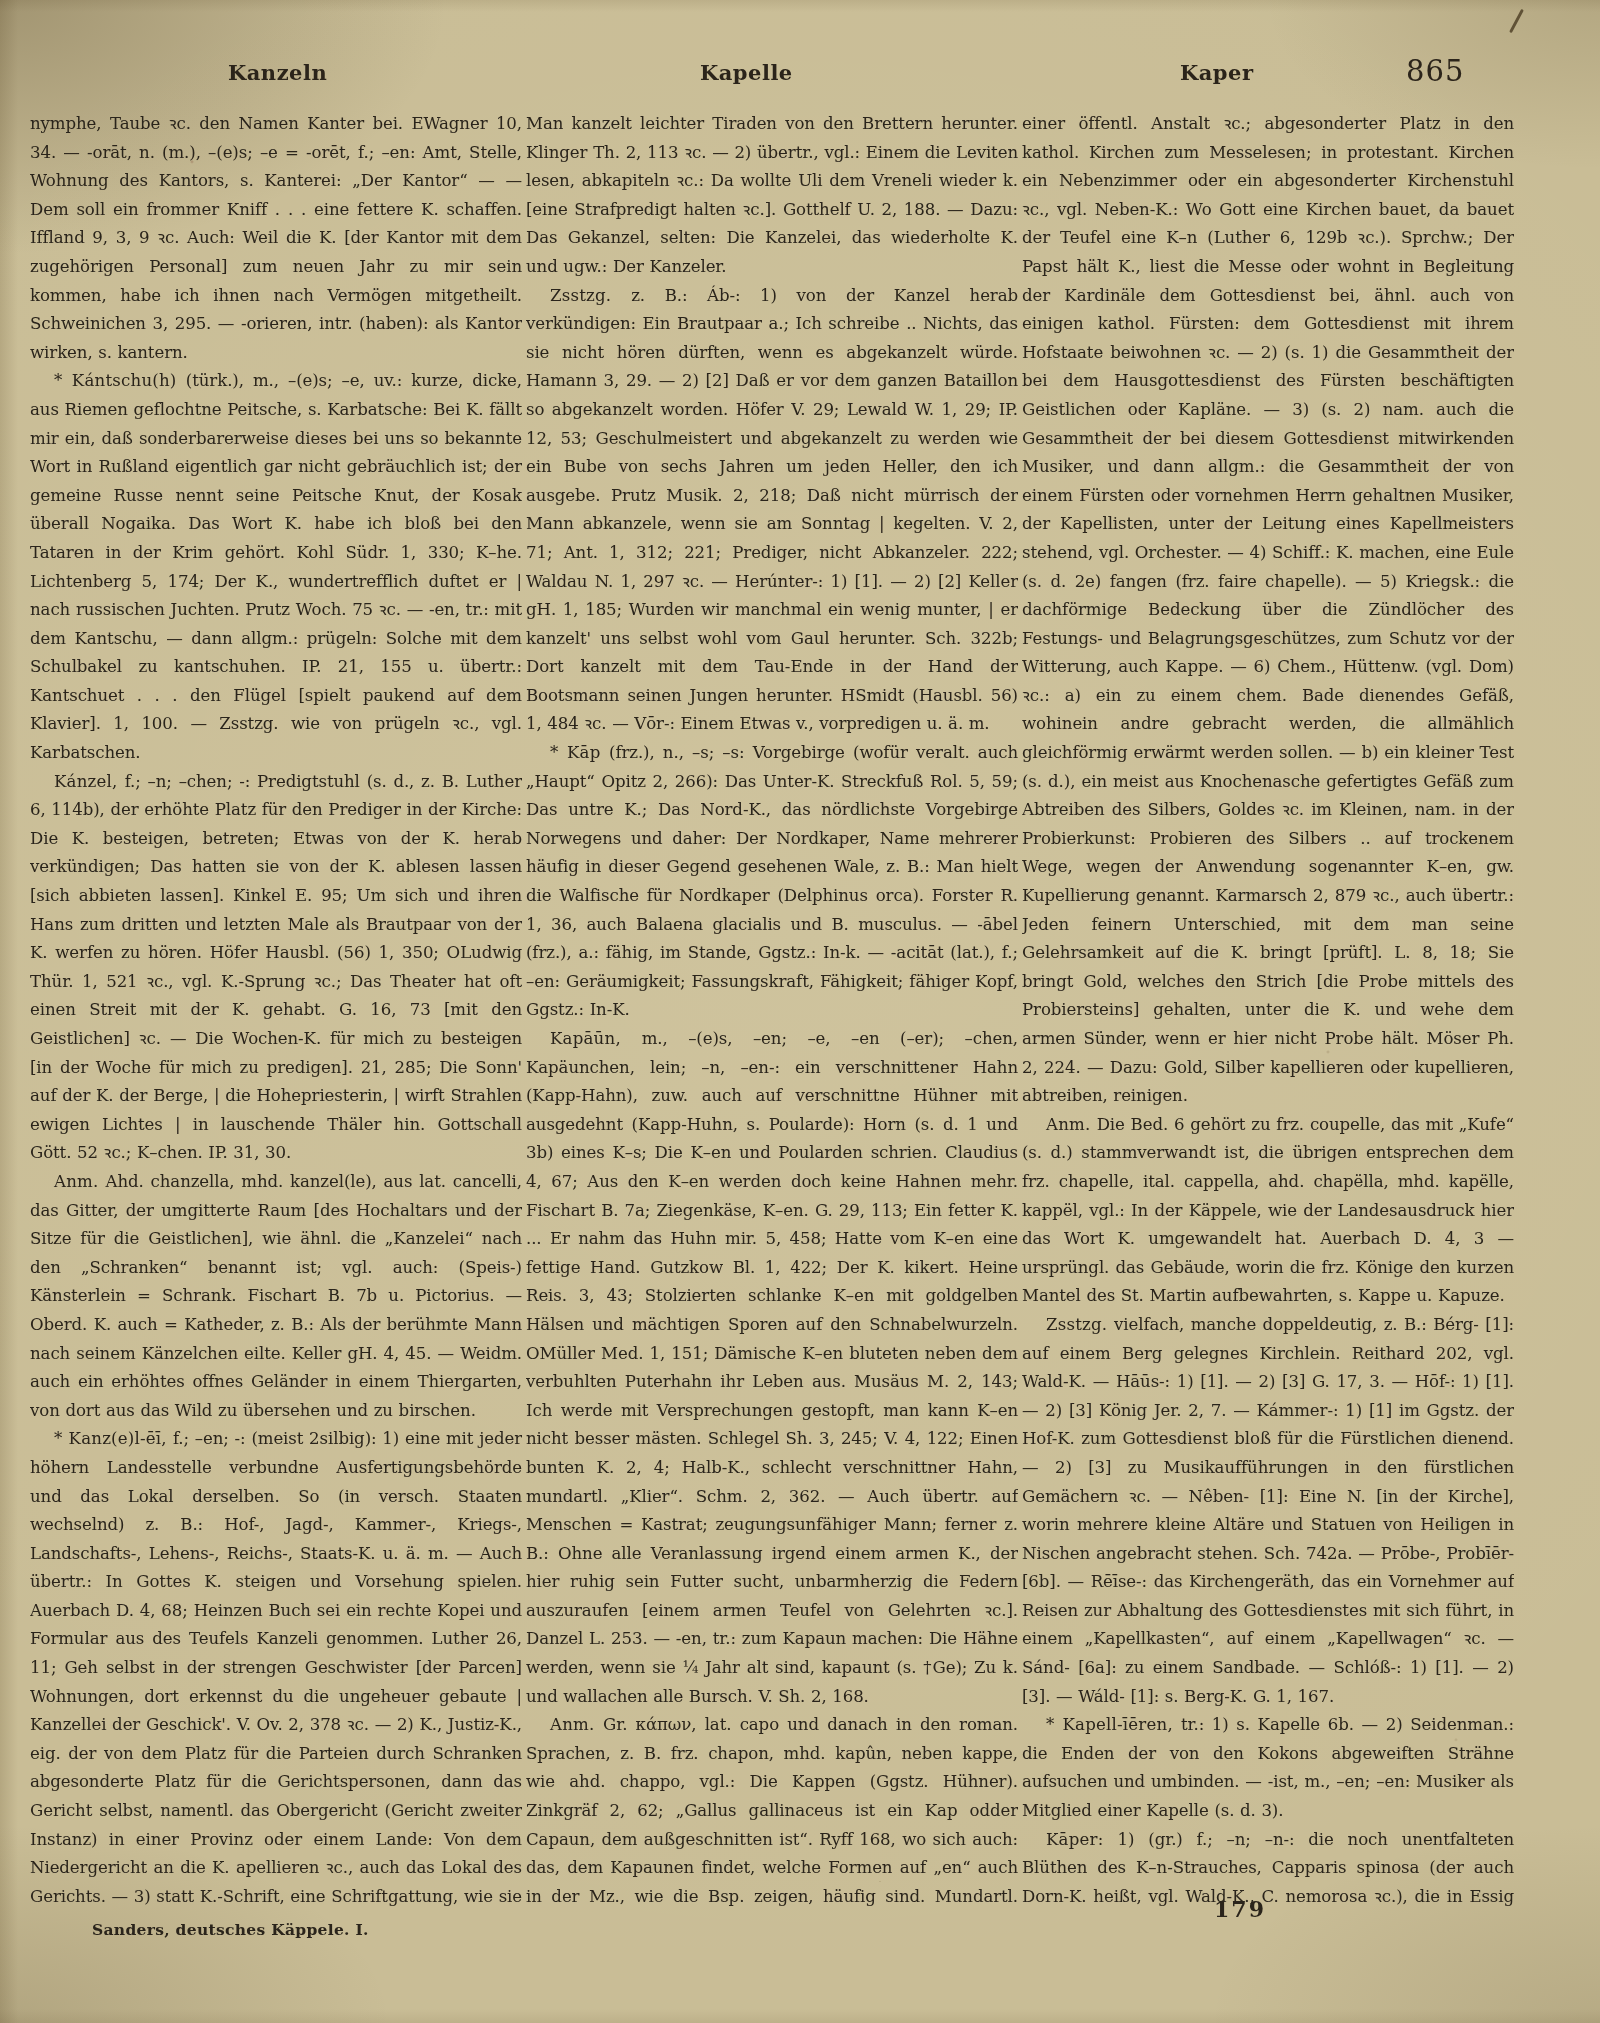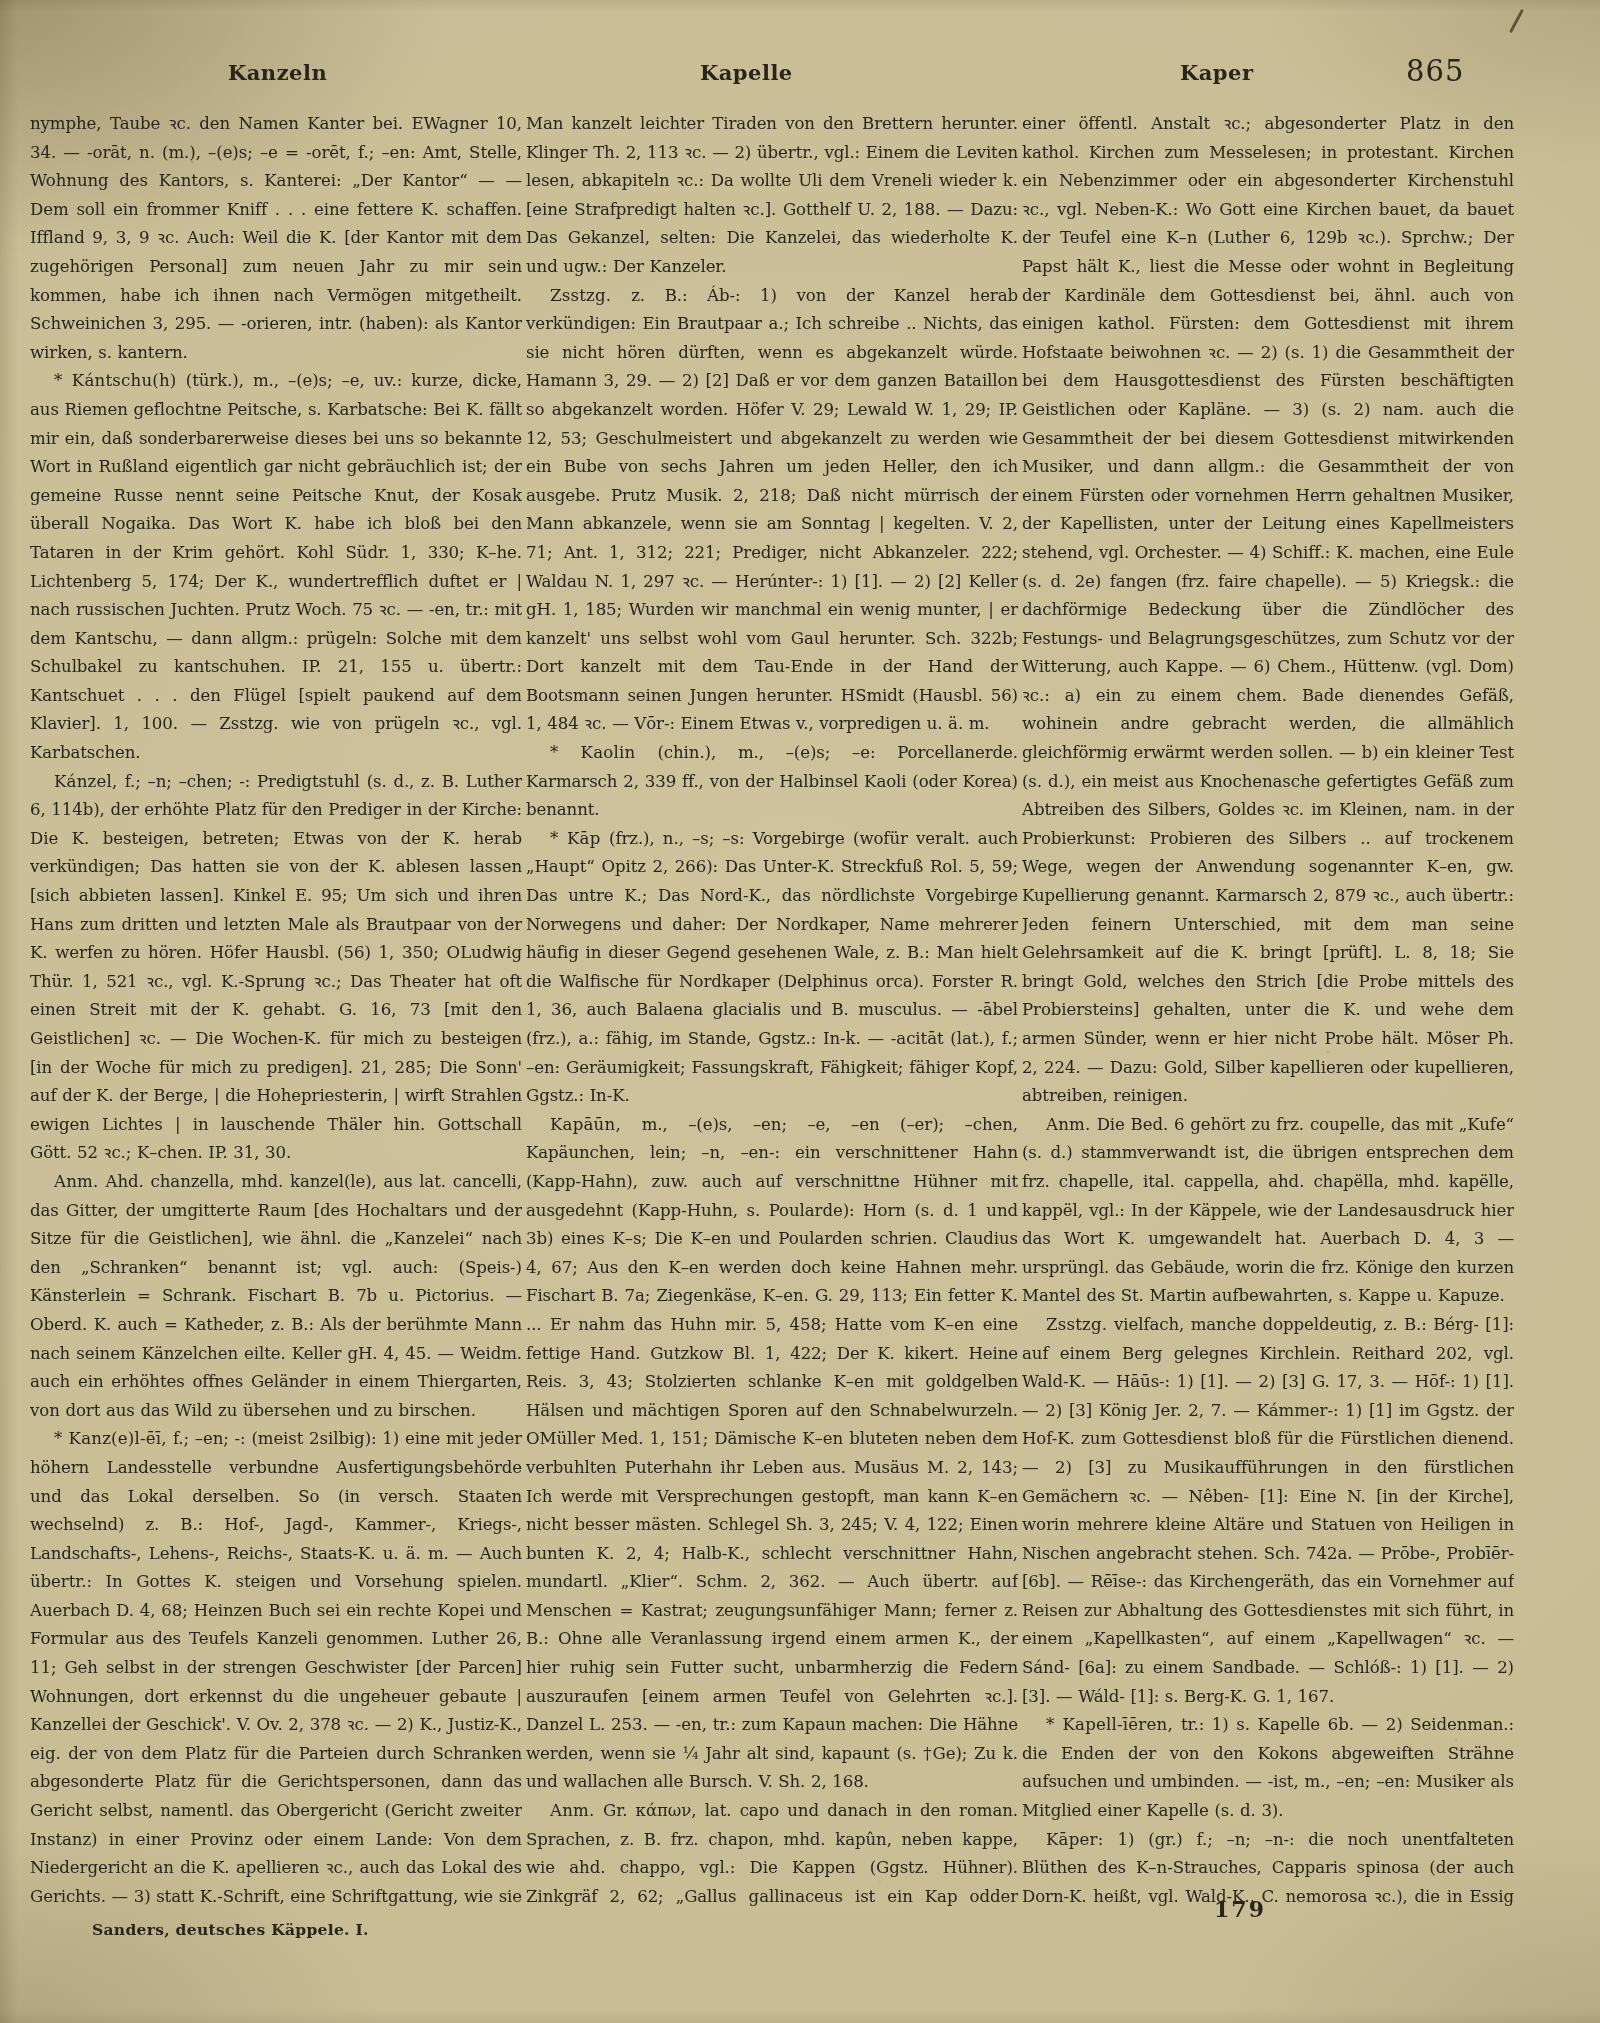--- a/index.html
+++ b/index.html
@@ -87,21 +87,20 @@
   <div class="col">
       <p class="para">nymphe, Taube ꝛc. den Namen Kanter bei. EWagner 10, 34. — -orāt, n. (m.), –(e)s; –e = -orēt, f.; –en: Amt, Stelle, Wohnung des Kantors, s. Kanterei: „Der Kantor“ — — Dem soll ein frommer Kniff . . . eine fettere K. schaffen. Iffland 9, 3, 9 ꝛc. Auch: Weil die K. [der Kantor mit dem zugehörigen Personal] zum neuen Jahr zu mir sein kommen, habe ich ihnen nach Vermögen mitgetheilt. Schweinichen 3, 295. — -orieren, intr. (haben): als Kantor wirken, s. kantern.</p>
       <p class="para ind"><b>* Kántschu(h) </b>(türk.), m., –(e)s; –e, uv.: kurze, dicke, aus Riemen geflochtne Peitsche, s. Karbatsche: Bei K. fällt mir ein, daß sonderbarerweise dieses bei uns so bekannte Wort in Rußland eigentlich gar nicht gebräuchlich ist; der gemeine Russe nennt seine Peitsche Knut, der Kosak überall Nogaika. Das Wort K. habe ich bloß bei den Tataren in der Krim gehört. Kohl Südr. 1, 330; K–he. Lichtenberg 5, 174; Der K., wundertrefflich duftet er | nach russischen Juchten. Prutz Woch. 75 ꝛc. — -en, tr.: mit dem Kantschu, — dann allgm.: prügeln: Solche mit dem Schulbakel zu kantschuhen. IP. 21, 155 u. übertr.: Kantschuet . . . den Flügel [spielt paukend auf dem Klavier]. 1, 100. — Zsstzg. wie von prügeln ꝛc., vgl. Karbatschen.</p>
       <p class="para ind"><b>Kánzel, </b>f.; –n; –chen; -: Predigtstuhl (s. d., z. B. Luther 6, 114b), der erhöhte Platz für den Prediger in der Kirche: Die K. besteigen, betreten; Etwas von der K. herab verkündigen; Das hatten sie von der K. ablesen lassen [sich abbieten lassen]. Kinkel E. 95; Um sich und ihren Hans zum dritten und letzten Male als Brautpaar von der K. werfen zu hören. Höfer Hausbl. (56) 1, 350; OLudwig Thür. 1, 521 ꝛc., vgl. K.-Sprung ꝛc.; Das Theater hat oft einen Streit mit der K. gehabt. G. 16, 73 [mit den Geistlichen] ꝛc. — Die Wochen-K. für mich zu besteigen [in der Woche für mich zu predigen]. 21, 285; Die Sonn' auf der K. der Berge, | die Hohepriesterin, | wirft Strahlen ewigen Lichtes | in lauschende Thäler hin. Gottschall Gött. 52 ꝛc.; K–chen. IP. 31, 30.</p>
       <p class="para ind"><b>Anm. </b>Ahd. chanzella, mhd. kanzel(le), aus lat. cancelli, das Gitter, der umgitterte Raum [des Hochaltars und der Sitze für die Geistlichen], wie ähnl. die „Kanzelei“ nach den „Schranken“ benannt ist; vgl. auch: (Speis-) Känsterlein = Schrank. Fischart B. 7b u. Pictorius. — Oberd. K. auch = Katheder, z. B.: Als der berühmte Mann nach seinem Känzelchen eilte. Keller gH. 4, 45. — Weidm. auch ein erhöhtes offnes Geländer in einem Thiergarten, von dort aus das Wild zu übersehen und zu birschen.</p>
       <p class="para ind"><b>* Kanz(e)l-ēī, </b>f.; –en; -: (meist 2silbig): 1) eine mit jeder höhern Landesstelle verbundne Ausfertigungsbehörde und das Lokal derselben. So (in versch. Staaten wechselnd) z. B.: Hof-, Jagd-, Kammer-, Kriegs-, Landschafts-, Lehens-, Reichs-, Staats-K. u. ä. m. — Auch übertr.: In Gottes K. steigen und Vorsehung spielen. Auerbach D. 4, 68; Heinzen Buch sei ein rechte Kopei und Formular aus des Teufels Kanzeli genommen. Luther 26, 11; Geh selbst in der strengen Geschwister [der Parcen] Wohnungen, dort erkennst du die ungeheuer gebaute | Kanzellei der Geschick'. V. Ov. 2, 378 ꝛc. — 2) K., Justiz-K., eig. der von dem Platz für die Parteien durch Schranken abgesonderte Platz für die Gerichtspersonen, dann das Gericht selbst, namentl. das Obergericht (Gericht zweiter Instanz) in einer Provinz oder einem Lande: Von dem Niedergericht an die K. apellieren ꝛc., auch das Lokal des Gerichts. — 3) statt K.-Schrift, eine Schriftgattung, wie sie in den K–en früher üblich war und theilweise noch ist, ähnlich der Fraktur. Franke Kat. 37 ꝛc. — 4) s. Kanzeln. — -er, m., –s; uv.: der Vorgesetzte einer Kanzelei (s. d. 1), eine in versch. Ländern und zu versch. Zeiten versch. Würde von hohem Range: Die goldne Kette . ., gieb sie dem Kanzler, den du hast | und laß ihn noch die goldne Last | zu andern Lasten tragen. G. 1, 139. — So z. B.: Erb-, Erz- (vgl. Erzamt), Groß-, Hof-, Kron-, Ordens-, Reichs-, Staats-Kanzler u. ä. m. — Veralt. Nbnf. nach dem lat. cancellarius: Die kursächsischen Kanzlare. Alexis H. 2, 3, 89 ff. — -ist, m., –en; -en: Kanzleischreiber. L. 7, 67 ꝛc.</p>
     </div>
   <div class="col">
       <p class="para">Man kanzelt leichter Tiraden von den Brettern herunter. Klinger Th. 2, 113 ꝛc. — 2) übertr., vgl.: Einem die Leviten lesen, abkapiteln ꝛc.: Da wollte Uli dem Vreneli wieder k. [eine Strafpredigt halten ꝛc.]. Gotthelf U. 2, 188. — Dazu: Das Gekanzel, selten: Die Kanzelei, das wiederholte K. und ugw.: Der Kanzeler.</p>
       <p class="para ind"><b>Zsstzg. </b>z. B.: Áb-: 1) von der Kanzel herab verkündigen: Ein Brautpaar a.; Ich schreibe .. Nichts, das sie nicht hören dürften, wenn es abgekanzelt würde. Hamann 3, 29. — 2) [2] Daß er vor dem ganzen Bataillon so abgekanzelt worden. Höfer V. 29; Lewald W. 1, 29; IP. 12, 53; Geschulmeistert und abgekanzelt zu werden wie ein Bube von sechs Jahren um jeden Heller, den ich ausgebe. Prutz Musik. 2, 218; Daß nicht mürrisch der Mann abkanzele, wenn sie am Sonntag | kegelten. V. 2, 71; Ant. 1, 312; 221; Prediger, nicht Abkanzeler. 222; Waldau N. 1, 297 ꝛc. — Herúnter-: 1) [1]. — 2) [2] Keller gH. 1, 185; Wurden wir manchmal ein wenig munter, | er kanzelt' uns selbst wohl vom Gaul herunter. Sch. 322b; Dort kanzelt mit dem Tau-Ende in der Hand der Bootsmann seinen Jungen herunter. HSmidt (Hausbl. 56) 1, 484 ꝛc. — Vōr-: Einem Etwas v., vorpredigen u. ä. m.</p>
-      <p class="para ind"><b>* Kaolin </b>(chin.), m., –(e)s; –e: Porcellanerde. Karmarsch 2, 339 ff., von der Halbinsel Kaoli (oder Korea) benannt.</p>
       <p class="para ind"><b>* Kāp </b>(frz.), n., –s; –s: Vorgebirge (wofür veralt. auch „Haupt“ Opitz 2, 266): Das Unter-K. Streckfuß Rol. 5, 59; Das untre K.; Das Nord-K., das nördlichste Vorgebirge Norwegens und daher: Der Nordkaper, Name mehrerer häufig in dieser Gegend gesehenen Wale, z. B.: Man hielt die Walfische für Nordkaper (Delphinus orca). Forster R. 1, 36, auch Balaena glacialis und B. musculus. — -ābel (frz.), a.: fähig, im Stande, Ggstz.: In-k. — -acitāt (lat.), f.; –en: Geräumigkeit; Fassungskraft, Fähigkeit; fähiger Kopf, Ggstz.: In-K.</p>
       <p class="para ind"><b>Kapāūn, </b>m., –(e)s, –en; –e, –en (–er); –chen, Kapäunchen, lein; –n, –en-: ein verschnittener Hahn (Kapp-Hahn), zuw. auch auf verschnittne Hühner mit ausgedehnt (Kapp-Huhn, s. Poularde): Horn (s. d. 1 und 3b) eines K–s; Die K–en und Poularden schrien. Claudius 4, 67; Aus den K–en werden doch keine Hahnen mehr. Fischart B. 7a; Ziegenkäse, K–en. G. 29, 113; Ein fetter K. ... Er nahm das Huhn mir. 5, 458; Hatte vom K–en eine fettige Hand. Gutzkow Bl. 1, 422; Der K. kikert. Heine Reis. 3, 43; Stolzierten schlanke K–en mit goldgelben Hälsen und mächtigen Sporen auf den Schnabelwurzeln. OMüller Med. 1, 151; Dämische K–en bluteten neben dem verbuhlten Puterhahn ihr Leben aus. Musäus M. 2, 143; Ich werde mit Versprechungen gestopft, man kann K–en nicht besser mästen. Schlegel Sh. 3, 245; V. 4, 122; Einen bunten K. 2, 4; Halb-K., schlecht verschnittner Hahn, mundartl. „Klier“. Schm. 2, 362. — Auch übertr. auf Menschen = Kastrat; zeugungsunfähiger Mann; ferner z. B.: Ohne alle Veranlassung irgend einem armen K., der hier ruhig sein Futter sucht, unbarmherzig die Federn auszuraufen [einem armen Teufel von Gelehrten ꝛc.]. Danzel L. 253. — -en, tr.: zum Kapaun machen: Die Hähne werden, wenn sie ¼ Jahr alt sind, kapaunt (s. †Ge); Zu k. und wallachen alle Bursch. V. Sh. 2, 168.</p>
       <p class="para ind"><b>Anm. </b>Gr. κάπων, lat. capo und danach in den roman. Sprachen, z. B. frz. chapon, mhd. kapûn, neben kappe, wie ahd. chappo, vgl.: Die Kappen (Ggstz. Hühner). Zinkgräf 2, 62; „Gallus gallinaceus ist ein Kap odder Capaun, dem außgeschnitten ist“. Ryff 168, wo sich auch: das, dem Kapaunen findet, welche Formen auf „en“ auch in der Mz., wie die Bsp. zeigen, häufig sind. Mundartl. dagegen: Kapauner. JohMöser Sinngedichte (Wien 1801) S. 80, vgl. Hahn. — Zu „Kap, Kappe“ gehört „kappen“ (s. d.), zunächst = kapaunen, kastrieren: Die Hähne .. hören uff zu krähen, wenn ihnen gekäppet ist. Eppendorf 148, mhd. kappen, dann allgm. — Zu „kapaunen“, ital. capponare, mundartl. „kapunnieren = kaput (s. d.) machen. Stalder ꝛc., „kaputneren“. Brem. Wörterb.</p>
     </div>
   <div class="col">
       <p class="para">einer öffentl. Anstalt ꝛc.; abgesonderter Platz in den kathol. Kirchen zum Messelesen; in protestant. Kirchen ein Nebenzimmer oder ein abgesonderter Kirchenstuhl ꝛc., vgl. Neben-K.: Wo Gott eine Kirchen bauet, da bauet der Teufel eine K–n (Luther 6, 129b ꝛc.). Sprchw.; Der Papst hält K., liest die Messe oder wohnt in Begleitung der Kardinäle dem Gottesdienst bei, ähnl. auch von einigen kathol. Fürsten: dem Gottesdienst mit ihrem Hofstaate beiwohnen ꝛc. — 2) (s. 1) die Gesammtheit der bei dem Hausgottesdienst des Fürsten beschäftigten Geistlichen oder Kapläne. — 3) (s. 2) nam. auch die Gesammtheit der bei diesem Gottesdienst mitwirkenden Musiker, und dann allgm.: die Gesammtheit der von einem Fürsten oder vornehmen Herrn gehaltnen Musiker, der Kapellisten, unter der Leitung eines Kapellmeisters stehend, vgl. Orchester. — 4) Schiff.: K. machen, eine Eule (s. d. 2e) fangen (frz. faire chapelle). — 5) Kriegsk.: die dachförmige Bedeckung über die Zündlöcher des Festungs- und Belagrungsgeschützes, zum Schutz vor der Witterung, auch Kappe. — 6) Chem., Hüttenw. (vgl. Dom) ꝛc.: a) ein zu einem chem. Bade dienendes Gefäß, wohinein andre gebracht werden, die allmählich gleichförmig erwärmt werden sollen. — b) ein kleiner Test (s. d.), ein meist aus Knochenasche gefertigtes Gefäß zum Abtreiben des Silbers, Goldes ꝛc. im Kleinen, nam. in der Probierkunst: Probieren des Silbers .. auf trockenem Wege, wegen der Anwendung sogenannter K–en, gw. Kupellierung genannt. Karmarsch 2, 879 ꝛc., auch übertr.: Jeden feinern Unterschied, mit dem man seine Gelehrsamkeit auf die K. bringt [prüft]. L. 8, 18; Sie bringt Gold, welches den Strich [die Probe mittels des Probiersteins] gehalten, unter die K. und wehe dem armen Sünder, wenn er hier nicht Probe hält. Möser Ph. 2, 224. — Dazu: Gold, Silber kapellieren oder kupellieren, abtreiben, reinigen.</p>
       <p class="para ind"><b>Anm. </b>Die Bed. 6 gehört zu frz. coupelle, das mit „Kufe“ (s. d.) stammverwandt ist, die übrigen entsprechen dem frz. chapelle, ital. cappella, ahd. chapëlla, mhd. kapëlle, kappël, vgl.: In der Käppele, wie der Landesausdruck hier das Wort K. umgewandelt hat. Auerbach D. 4, 3 — ursprüngl. das Gebäude, worin die frz. Könige den kurzen Mantel des St. Martin aufbewahrten, s. Kappe u. Kapuze.</p>
       <p class="para ind"><b>Zsstzg. </b>vielfach, manche doppeldeutig, z. B.: Bérg- [1]: auf einem Berg gelegnes Kirchlein. Reithard 202, vgl. Wald-K. — Hāūs-: 1) [1]. — 2) [3] G. 17, 3. — Hōf-: 1) [1]. — 2) [3] König Jer. 2, 7. — Kámmer-: 1) [1] im Ggstz. der Hof-K. zum Gottesdienst bloß für die Fürstlichen dienend. — 2) [3] zu Musikaufführungen in den fürstlichen Gemächern ꝛc. — Nêben- [1]: Eine N. [in der Kirche], worin mehrere kleine Altäre und Statuen von Heiligen in Nischen angebracht stehen. Sch. 742a. — Prōbe-, Probīēr- [6b]. — Rēīse-: das Kirchengeräth, das ein Vornehmer auf Reisen zur Abhaltung des Gottesdienstes mit sich führt, in einem „Kapellkasten“, auf einem „Kapellwagen“ ꝛc. — Sánd- [6a]: zu einem Sandbade. — Schlóß-: 1) [1]. — 2) [3]. — Wáld- [1]: s. Berg-K. G. 1, 167.</p>
       <p class="para ind"><b>* Kapell-īēren, </b>tr.: 1) s. Kapelle 6b. — 2) Seidenman.: die Enden der von den Kokons abgeweiften Strähne aufsuchen und umbinden. — -ist, m., –en; –en: Musiker als Mitglied einer Kapelle (s. d. 3).</p>
       <p class="para ind"><b>Kāper: </b>1) (gr.) f.; –n; –n-: die noch unentfalteten Blüthen des K–n-Strauches, Capparis spinosa (der auch Dorn-K. heißt, vgl. Wald-K., C. nemorosa ꝛc.), die in Essig oder Salz eingelegt (Essig-, Salz-K.) in der Küche mannigfache Anwendung finden. Kaput-K–n, die schlechtern Sorten. — Auch manche Surrogate führen den Namen K–n, z. B.: Deutsche oder Bram-, Ginster-K–n (Spartium scoparium), wilde oder Bohnen-K–n (Zygophyllum fabago), Kapuziner-K–n (Tropaeolum majus) u. a. m. — 2) m., –s; uv.: a) Nord-K., s. Kap. — b) (frz.) ein Freibeuter zur See, nam., der, durch einen K.- oder Markbrief dazu berechtigt, auf Schiffe, die feindlichen Unterthanen gehören oder den Feind unterstützen, Jagd macht und das Schiff desselben: Das ist nicht Unrecht, das ist Kriegsrecht, sagte der K. und zeigte ihm seinen Kaperschein vor. Fichte 8, 238. — -ēī, f.; –en: das Treiben eines Kapers (s. d. 2b), Freibeuterei zur See. — -n,</p>

